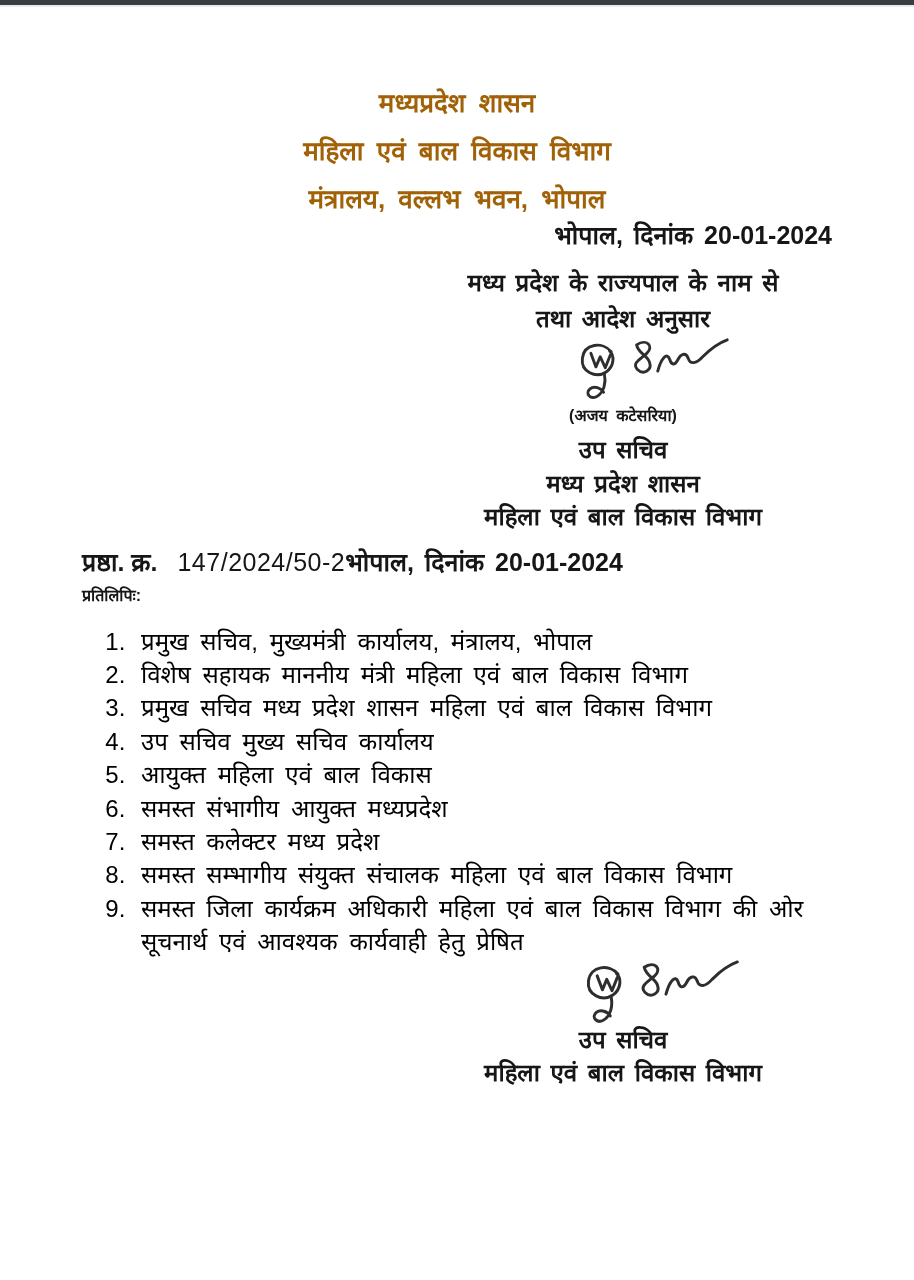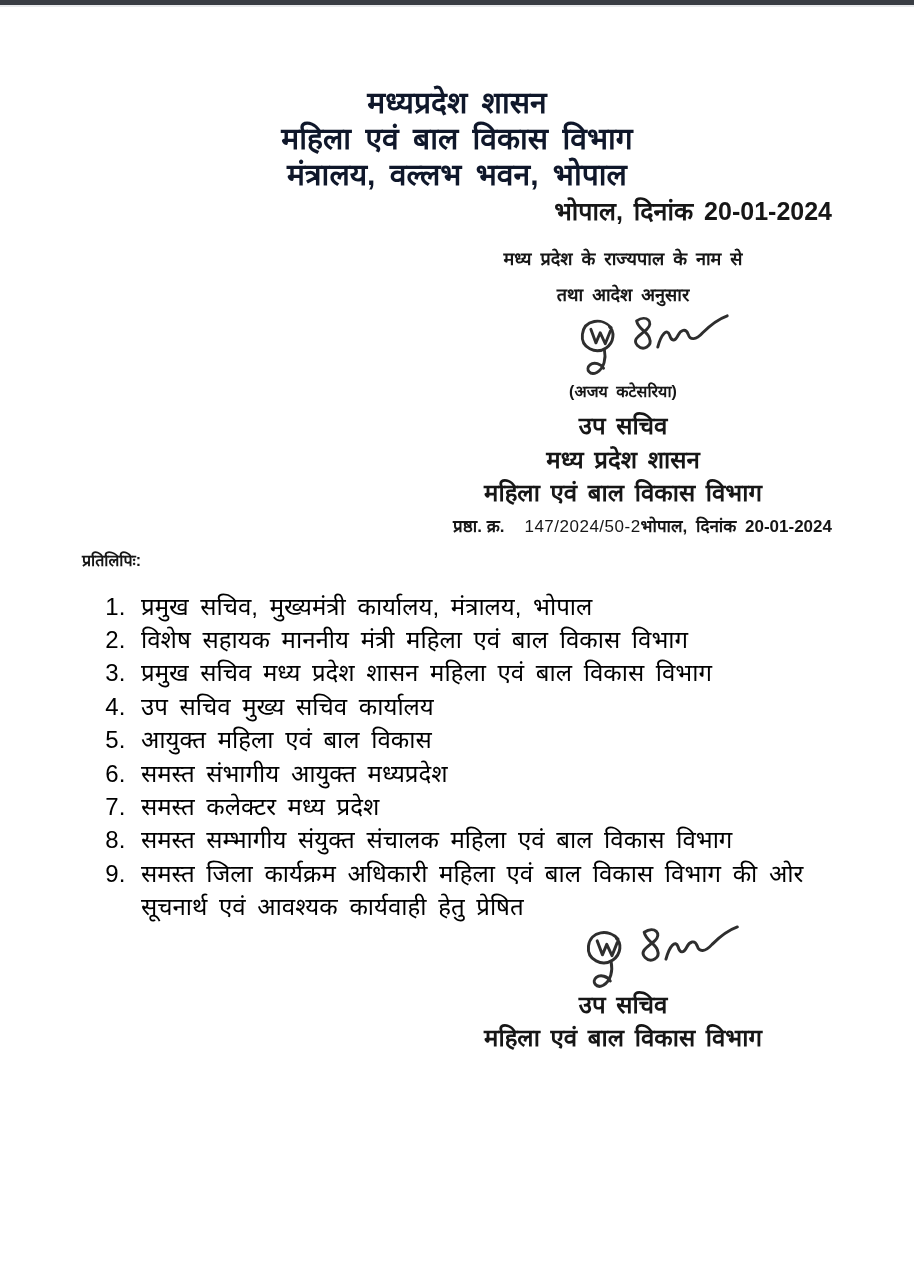--- a/index.html
+++ b/index.html
@@ -13,22 +13,22 @@
   }
   .top-bar {
     width: 914px; height: 7px;
     background: #393d43;
     border-bottom: 2px solid #e9ebed;
   }
   .doc { padding: 0 82px; }
 
   .header { margin-top: 78px; text-align: center; }
   .h-line {
-    font-size: 30px; font-weight: bold; line-height: 36px;
-    word-spacing: 6px; color: #0f172a;
+    font-size: 26px; font-weight: bold; line-height: 36px;
+    word-spacing: 6px; color: #a16207; margin-top: 12px;
   }
 
   .order-title {
     margin-top: 16px; text-align: center;
     font-size: 25px; font-weight: bold; line-height: 36px;
   }
   .place-date {
     text-align: right; font-size: 25px; font-weight: bold;
     line-height: 36px; word-spacing: 4px;
   }
@@ -39,34 +39,34 @@
     text-align: justify; word-spacing: 7px;
     color: #1a1a1a;
   }
   .body-para .ref { font-weight: bold; color: #0e0e0e; }
 
   .authority-block {
     margin-top: 12px; margin-right: -1px; margin-left: auto;
     width: 420px; text-align: center;
   }
   .authority-line {
-    font-size: 18px; font-weight: bold; line-height: 36px; word-spacing: 4px;
+    font-size: 24px; font-weight: bold; line-height: 36px; word-spacing: 4px;
   }
   .signature-svg {
     display: block; margin: -4px auto -6px auto;
     transform: translateX(28px);
   }
   .footer-block .signature-svg { transform: translateX(36px); }
   .sig-name   { font-size: 16px; font-weight: bold; line-height: 34px; word-spacing: 4px; }
   .sig-line   { font-size: 24px; font-weight: bold; line-height: 33.5px; word-spacing: 4px; }
 
   .endorse-row {
-    margin-top: 0;
-    display: flex; justify-content: flex-end; align-items: baseline;
-    font-size: 17px; line-height: 34px;
+    margin-top: 11px;
+    display: flex; justify-content: flex-start; align-items: baseline;
+    font-size: 25px; line-height: 34px;
   }
   .endorse-ref-label { font-weight: 700; }
   .endorse-ref-number { margin-left: 20px; font-weight: 500; letter-spacing: 0.5px; }
   .endorse-date { font-weight: bold; word-spacing: 4px; }
 
   .copy-label { font-size: 16px; font-weight: 600; line-height: 34px; }
 
   .recipients {
     margin: 12px 0 0 28px;
     padding-left: 27px;

